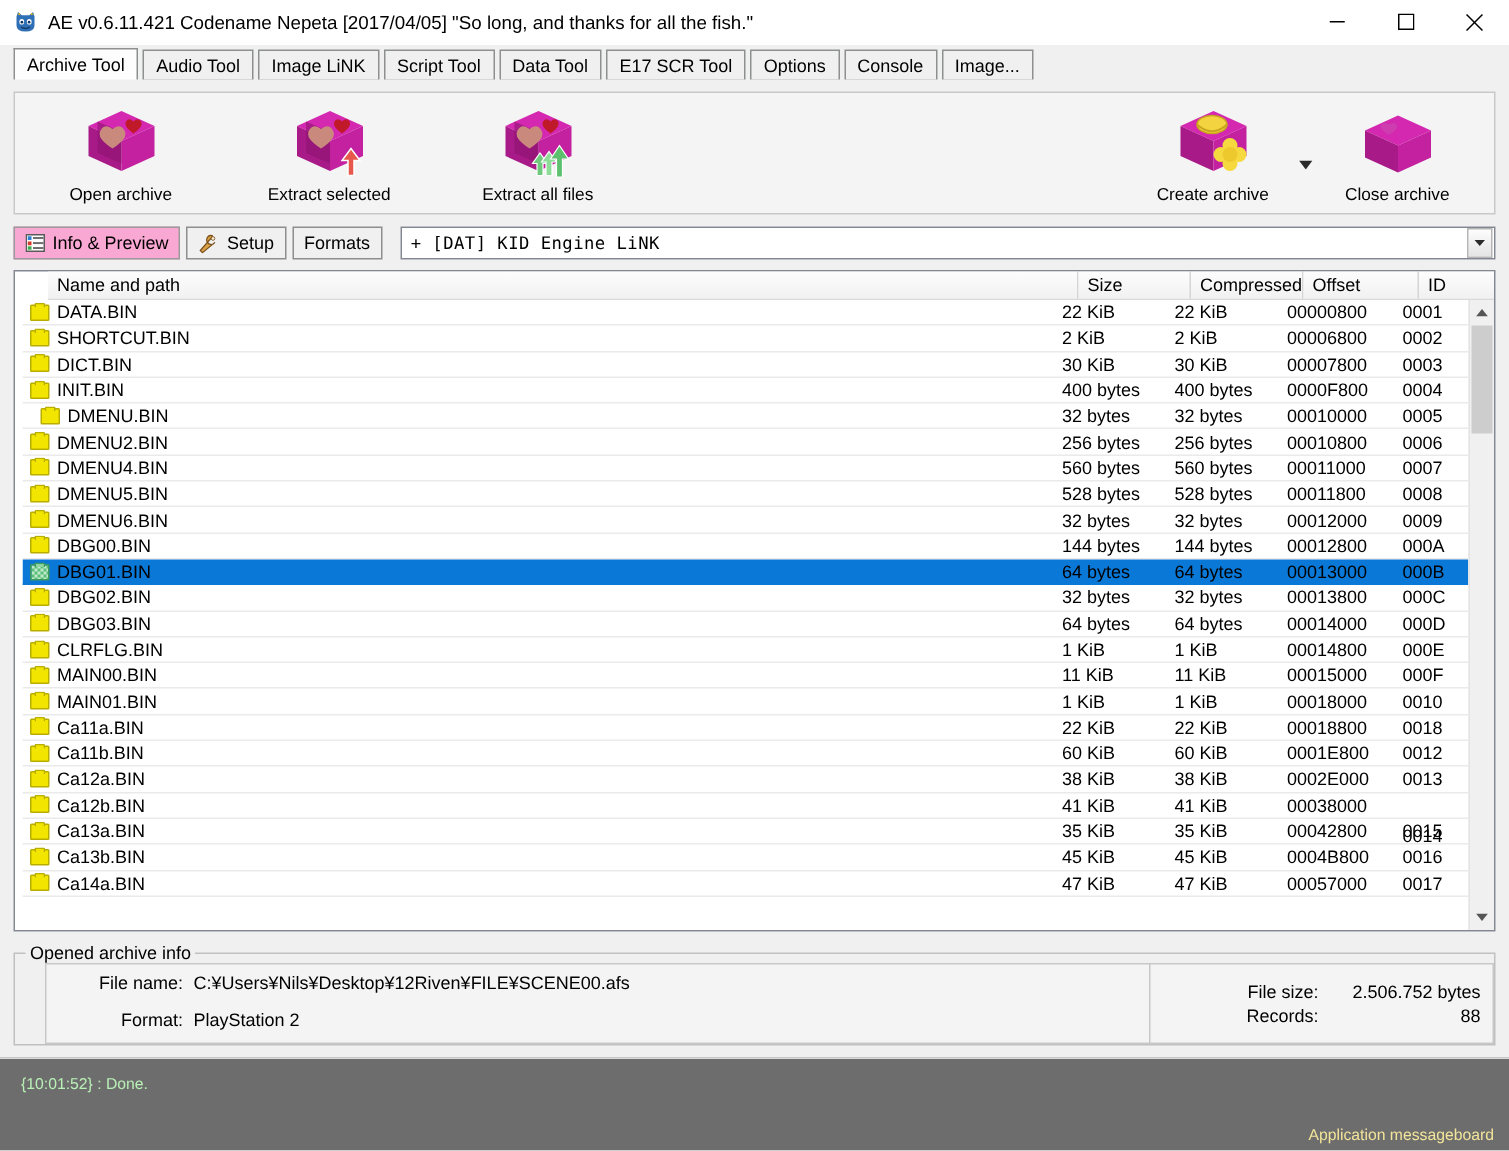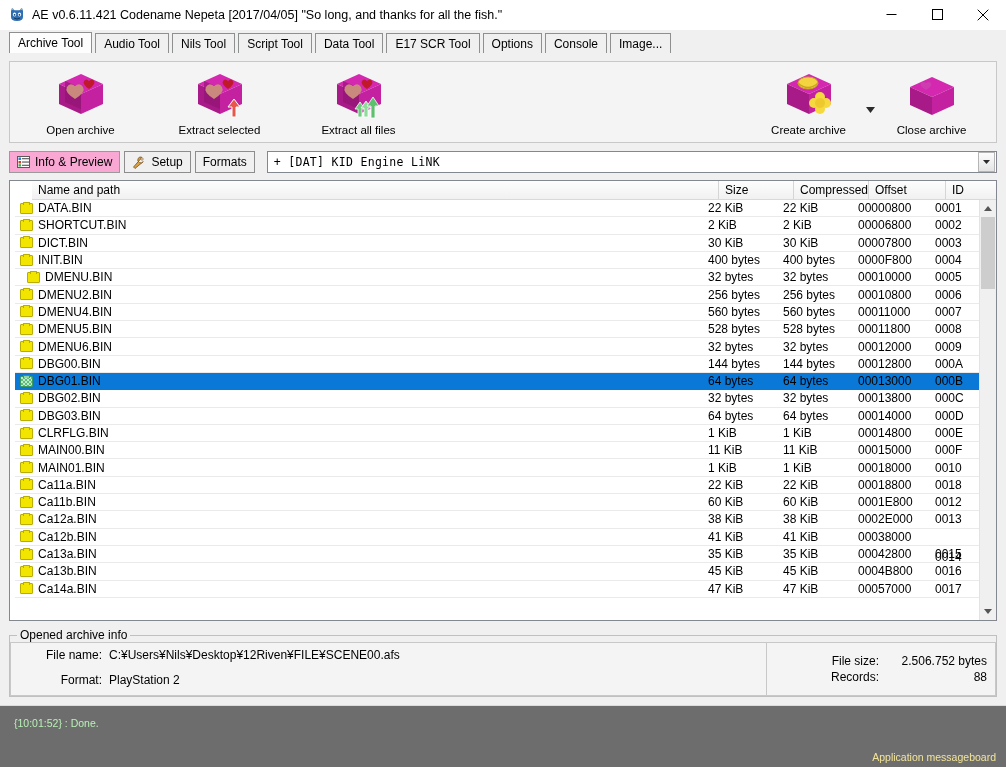--- a/index.html
+++ b/index.html
@@ -326,20 +326,21 @@
     left: 1px; top: 13px; right: 1px; bottom: 1px;
     display: flex;
   }
   .ginfo-left {
     flex: 1 1 auto;
     border: 1px solid #c8c8c8;
     border-right: none;
     background: #f4f4f4;
     display: flex;
     flex-direction: column;
+    margin-left: 20px;
   }
   .ginfo-right {
     flex: 0 0 228px;
     border: 1px solid #c8c8c8;
     background: #f4f4f4;
     display: flex;
     flex-direction: column;
     justify-content: center;
     padding-right: 8px;
   }
@@ -428,21 +429,21 @@
             <line x1="0.7" y1="0.7" x2="11.3" y2="11.3" stroke="#000" stroke-width="1"></line>
             <line x1="11.3" y1="0.7" x2="0.7" y2="11.3" stroke="#000" stroke-width="1"></line>
           </svg>
       </div>
     </div>
   </div>
 
   <div class="tabstrip">
     <div class="tab active">Archive Tool</div>
     <div class="tab">Audio Tool</div>
-    <div class="tab">Nils Tool</div>
+    <div class="tab">Image LiNK</div>
     <div class="tab">Script Tool</div>
     <div class="tab">Data Tool</div>
     <div class="tab">E17 SCR Tool</div>
     <div class="tab">Options</div>
     <div class="tab">Console</div>
     <div class="tab">Image...</div>
   </div>
 
   <div class="toolpanel">
     <div class="tool-left">

